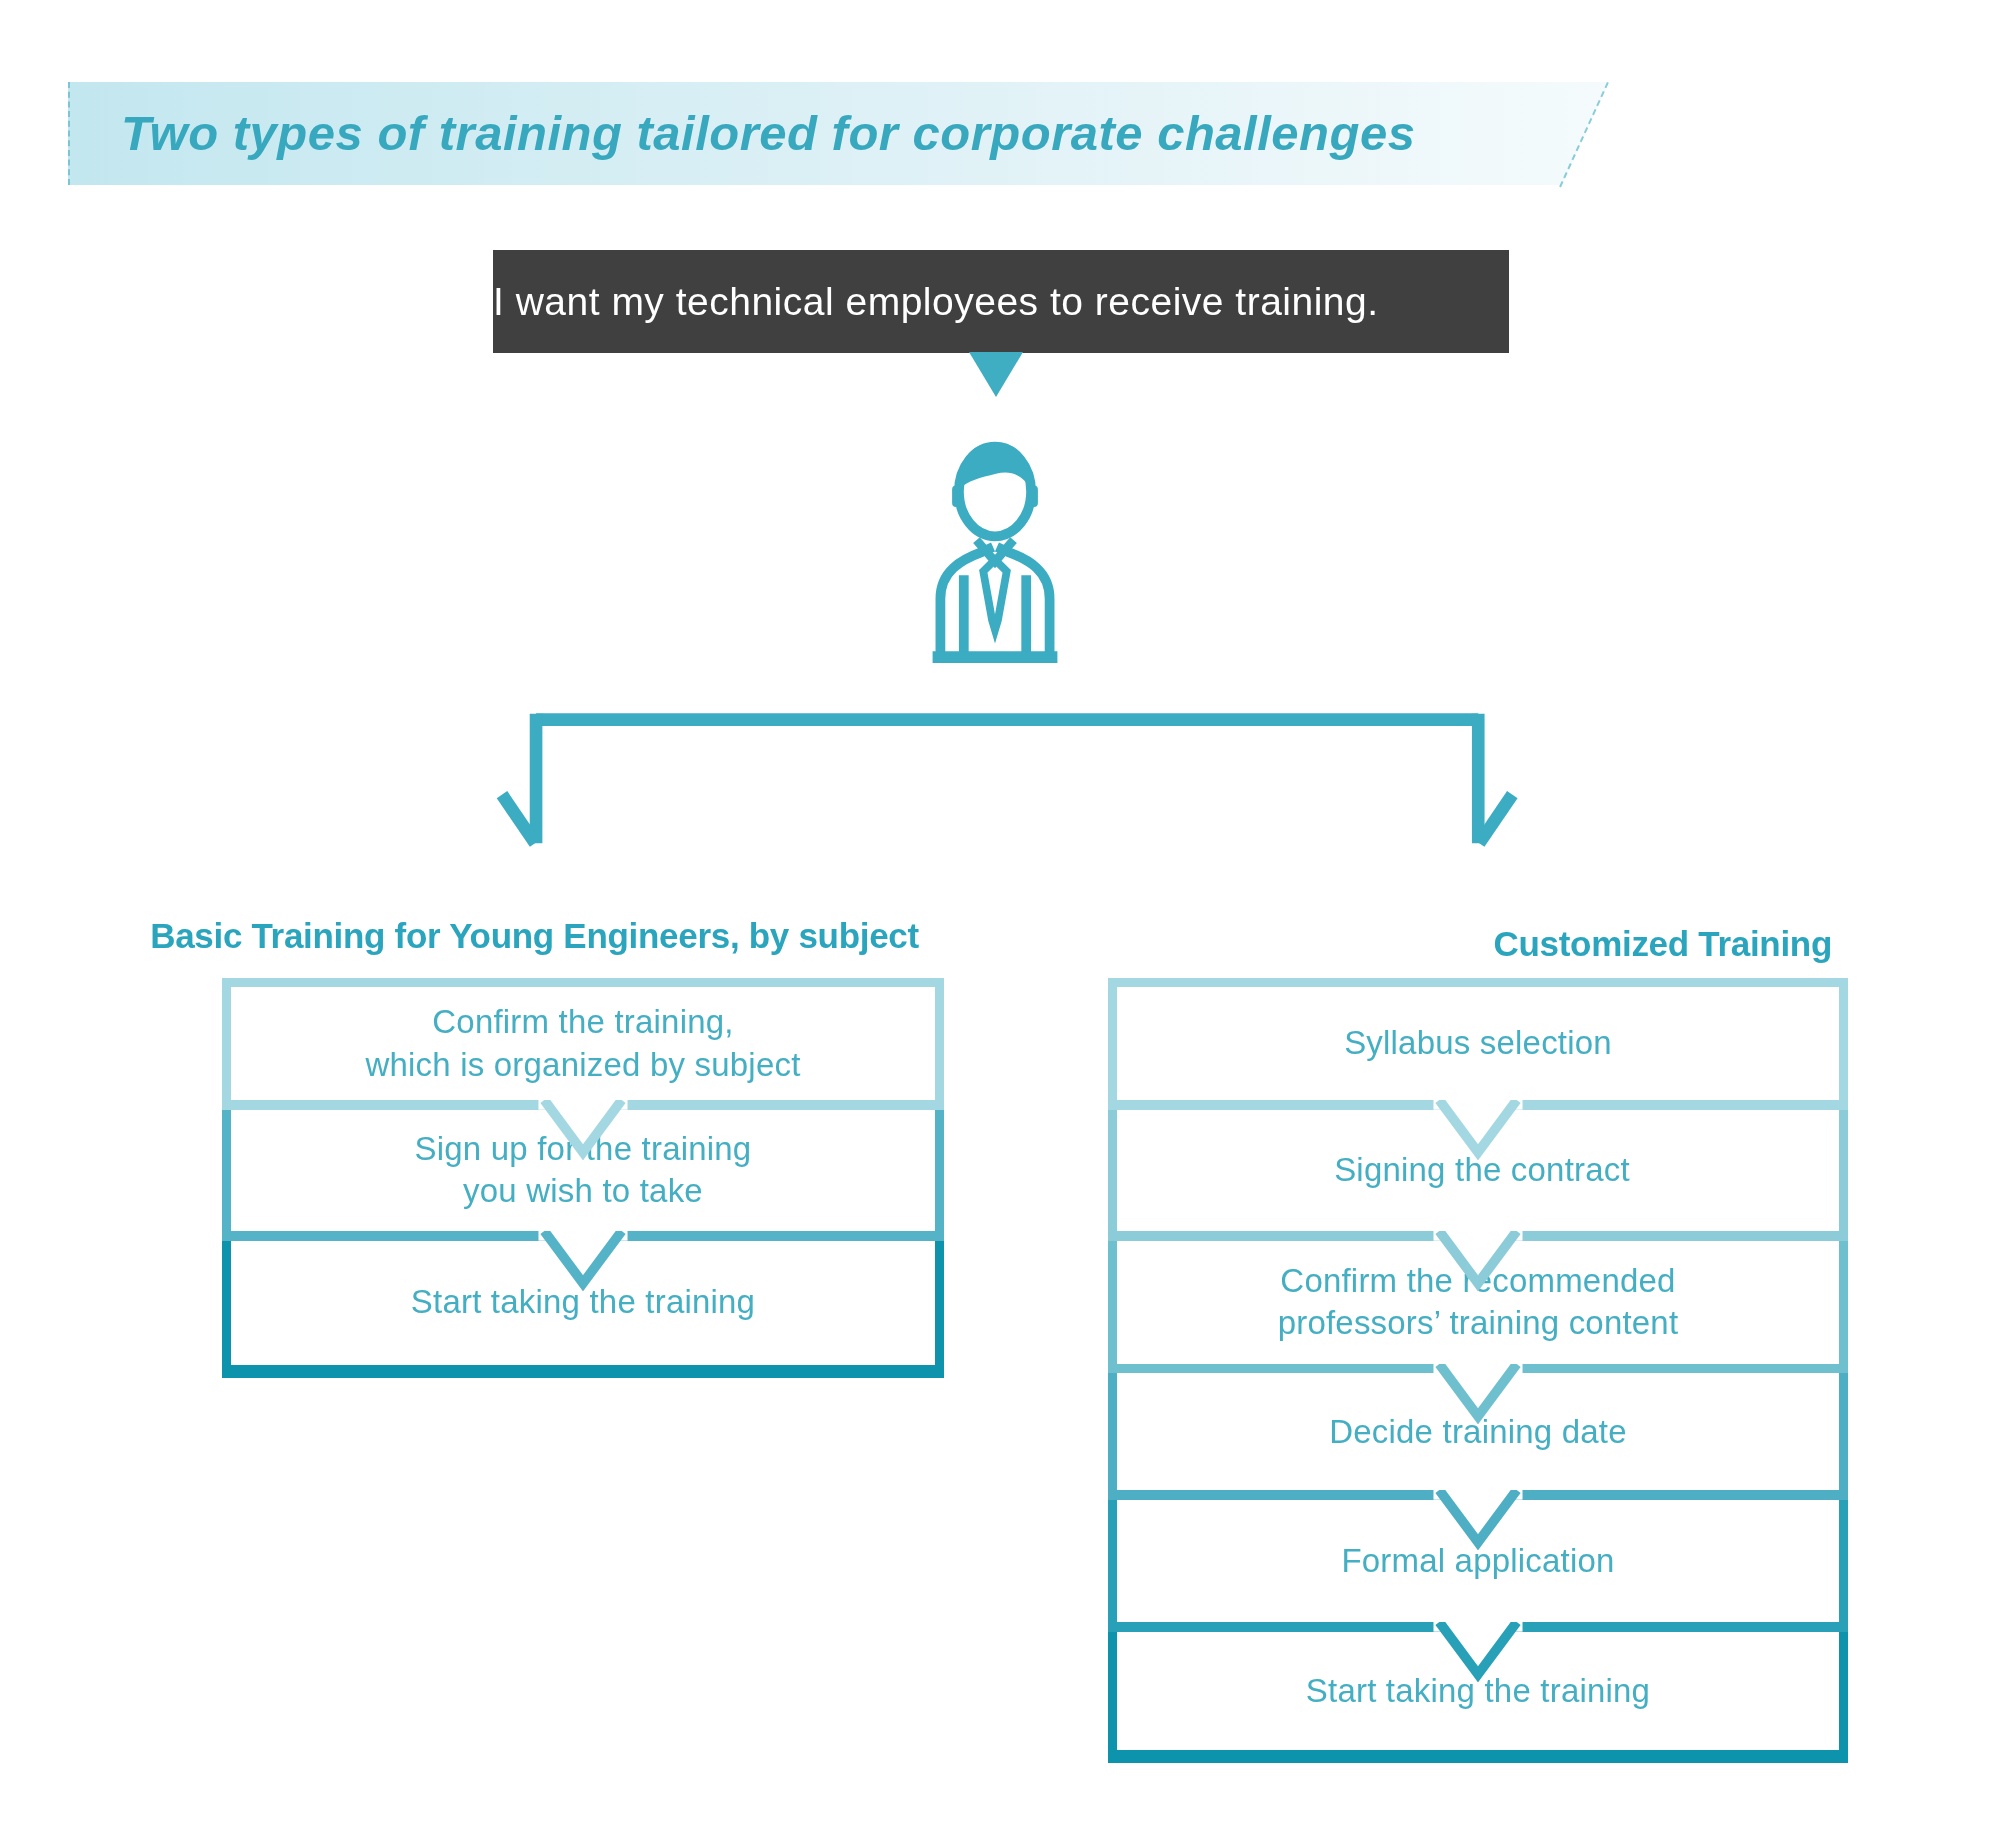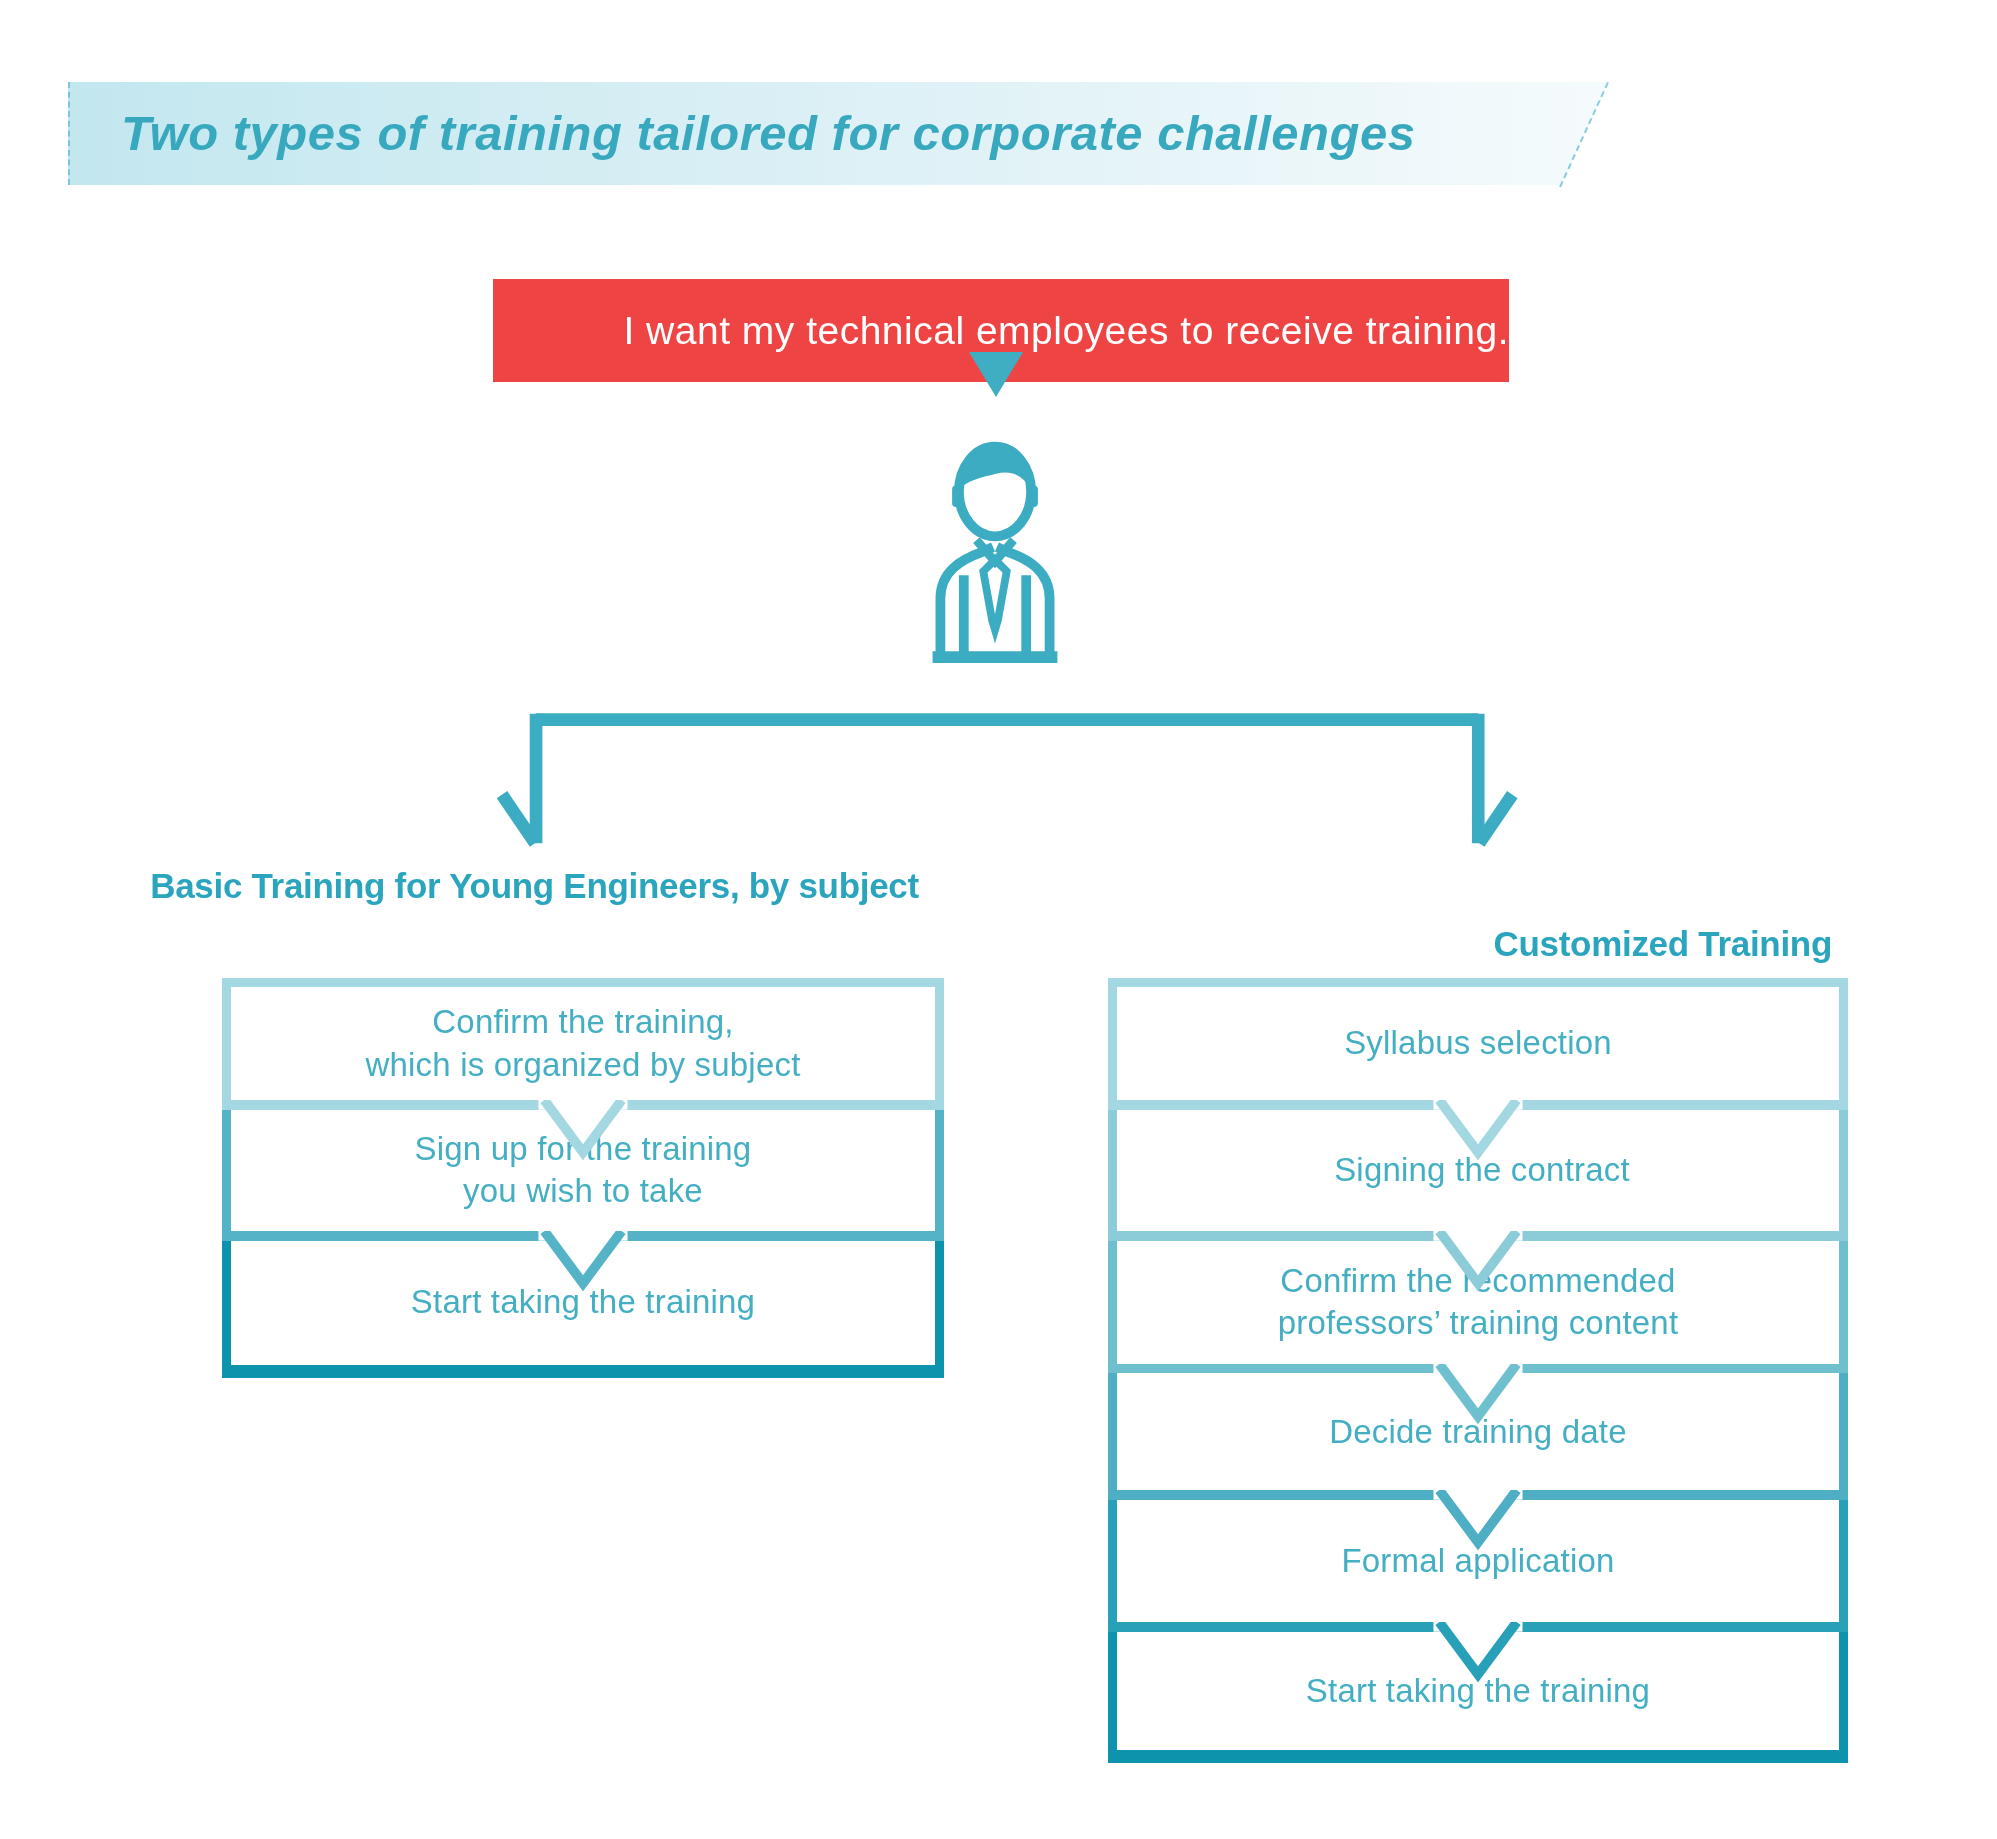--- a/index.html
+++ b/index.html
@@ -29,42 +29,42 @@
   }
   .banner-slash{
     position:absolute;left:1607px;top:82px;height:115px;width:0;
     border-left:2.9px dashed #8accda;
     transform-origin:0 0;transform:rotate(24.6deg);
   }
 
   
   .bubble{
     position:absolute;left:493px;top:250px;width:1016px;height:103px;
-    background:#ef4444;display:flex;align-items:center;justify-content:flex-end;margin-top:29px;
+    background:#404040;display:flex;align-items:center;justify-content:flex-start;
   }
   .bubble-text{
     color:#ffffff;font-size:39px;letter-spacing:0.5px;white-space:nowrap;
   }
   .bubble-tail{
     position:absolute;left:969px;top:352px;width:0;height:0;
     border-left:27px solid transparent;border-right:27px solid transparent;
     border-top:45px solid #3fadc2;
   }
 
   
   .person-svg{position:absolute;left:912px;top:429px;}
   .connector-svg{position:absolute;left:458px;top:707px;}
 
   
   .col-heading{
     position:absolute;margin:0;text-align:center;
     font-size:35px;font-weight:700;letter-spacing:-0.3px;
     color:#2aa5bd;white-space:nowrap;
   }
-  .heading-left{left:125px;top:866px;width:819px;}
+  .heading-left{left:125px;top:916px;width:819px;}
   .heading-right{left:1108px;top:924px;width:724px;text-align:right;}
 
   
   .flow{position:absolute;background:#ffffff;}
   .flow-left{left:174px;top:978px;width:722px;padding-left:48px;}
   .flow-right{left:1108px;top:978px;width:740px;}
 
   .step{
     display:flex;align-items:center;justify-content:center;
     border-left:9.8px solid;border-right:9.8px solid;

